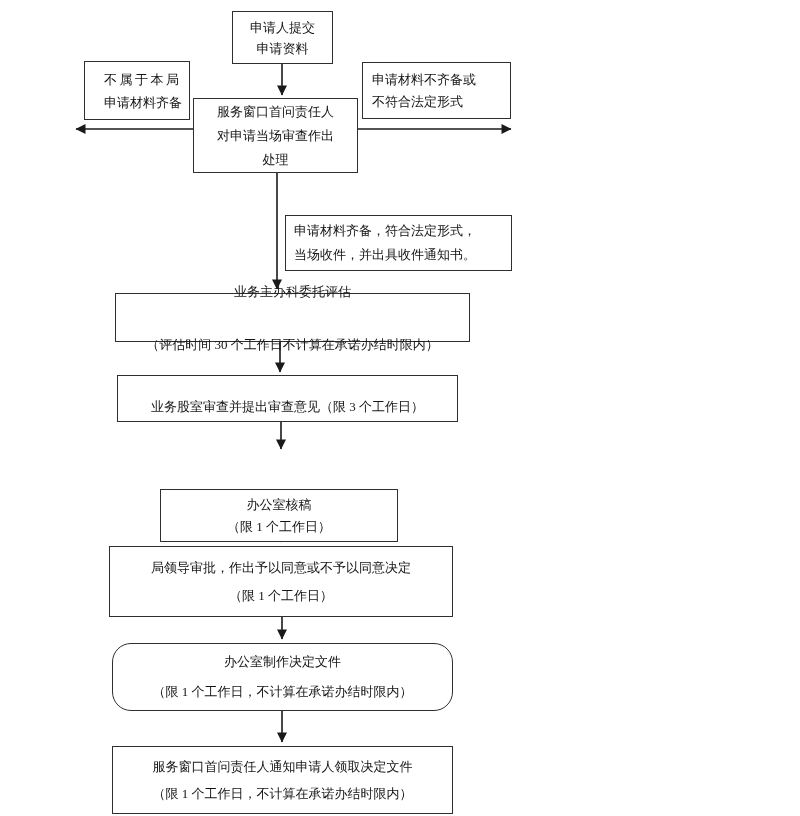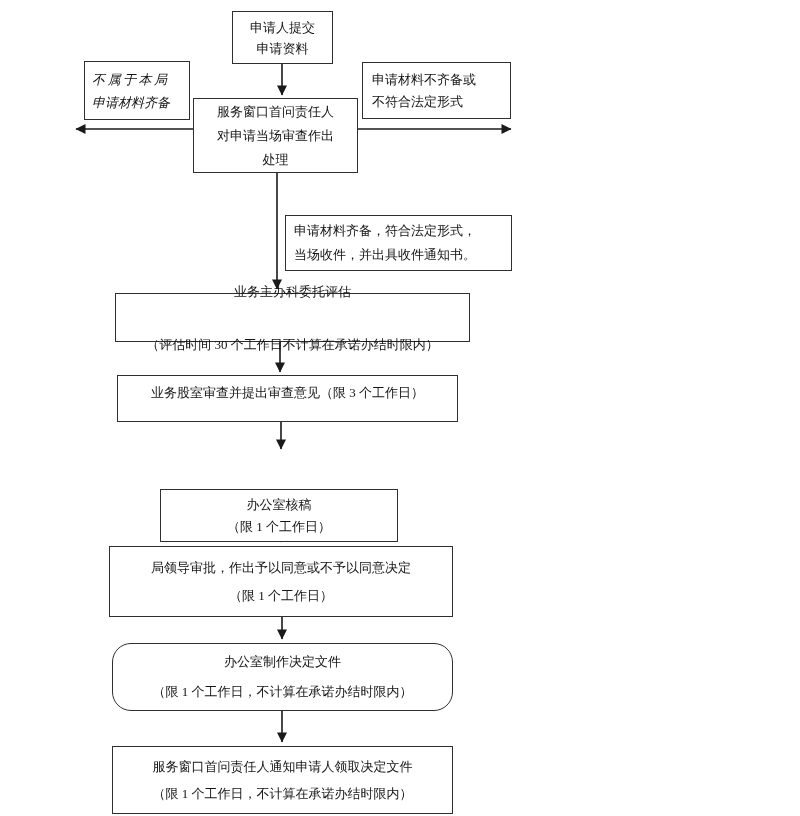--- a/index.html
+++ b/index.html
@@ -42,21 +42,21 @@
     <line x1="281" y1="506" x2="281" y2="542" marker-end="url(#ah)"></line>
     <line x1="282" y1="617" x2="282" y2="639" marker-end="url(#ah)"></line>
     <line x1="282" y1="711" x2="282" y2="742" marker-end="url(#ah)"></line>
   </svg>
 
   <div class="node" style="left:232px;top:11px;width:101px;height:53px;line-height:21px;">
     <span class="ln">申请人提交</span>
     <span class="ln">申请资料</span>
   </div>
 
-  <div class="node align-left" style="left:84px;top:61px;width:106px;height:59px;line-height:23px;padding-left:7px;font-style:italic;">
+  <div class="node align-left" style="left:84px;top:61px;width:106px;height:59px;line-height:23px;padding-left:19px;">
     <span class="ln ls1">不属于本局</span>
     <span class="ln">申请材料齐备</span>
   </div>
 
   <div class="node align-left" style="left:362px;top:62px;width:149px;height:57px;line-height:22px;padding-left:9px;">
     <span class="ln">申请材料不齐备或</span>
     <span class="ln">不符合法定形式</span>
   </div>
 
   <div class="node align-left" style="left:285px;top:215px;width:227px;height:56px;line-height:24px;padding-left:8px;">
@@ -68,21 +68,21 @@
     <span class="ln">服务窗口首问责任人</span>
     <span class="ln">对申请当场审查作出</span>
     <span class="ln">处理</span>
   </div>
 
   <div class="node" style="left:115px;top:293px;width:355px;height:49px;line-height:21px;gap:32px;">
     <span class="ln">业务主办科委托评估</span>
     <span class="ln">（评估时间 30 个工作日不计算在承诺办结时限内）</span>
   </div>
 
-  <div class="node align-top" style="left:117px;top:375px;width:341px;height:47px;line-height:22px;padding-top:6px;">
+  <div class="node align-top" style="left:117px;top:375px;width:341px;height:47px;line-height:22px;padding-top:20px;">
     <span class="ln">业务股室审查并提出审查意见（限 3 个工作日）</span>
   </div>
 
   <div class="node" style="left:160px;top:453px;width:238px;height:53px;line-height:22px;margin-top:36px;">
     <span class="ln">办公室核稿</span>
     <span class="ln">（限 1 个工作日）</span>
   </div>
 
   <div class="node" style="left:109px;top:546px;width:344px;height:71px;line-height:28px;">
     <span class="ln">局领导审批，作出予以同意或不予以同意决定</span>

